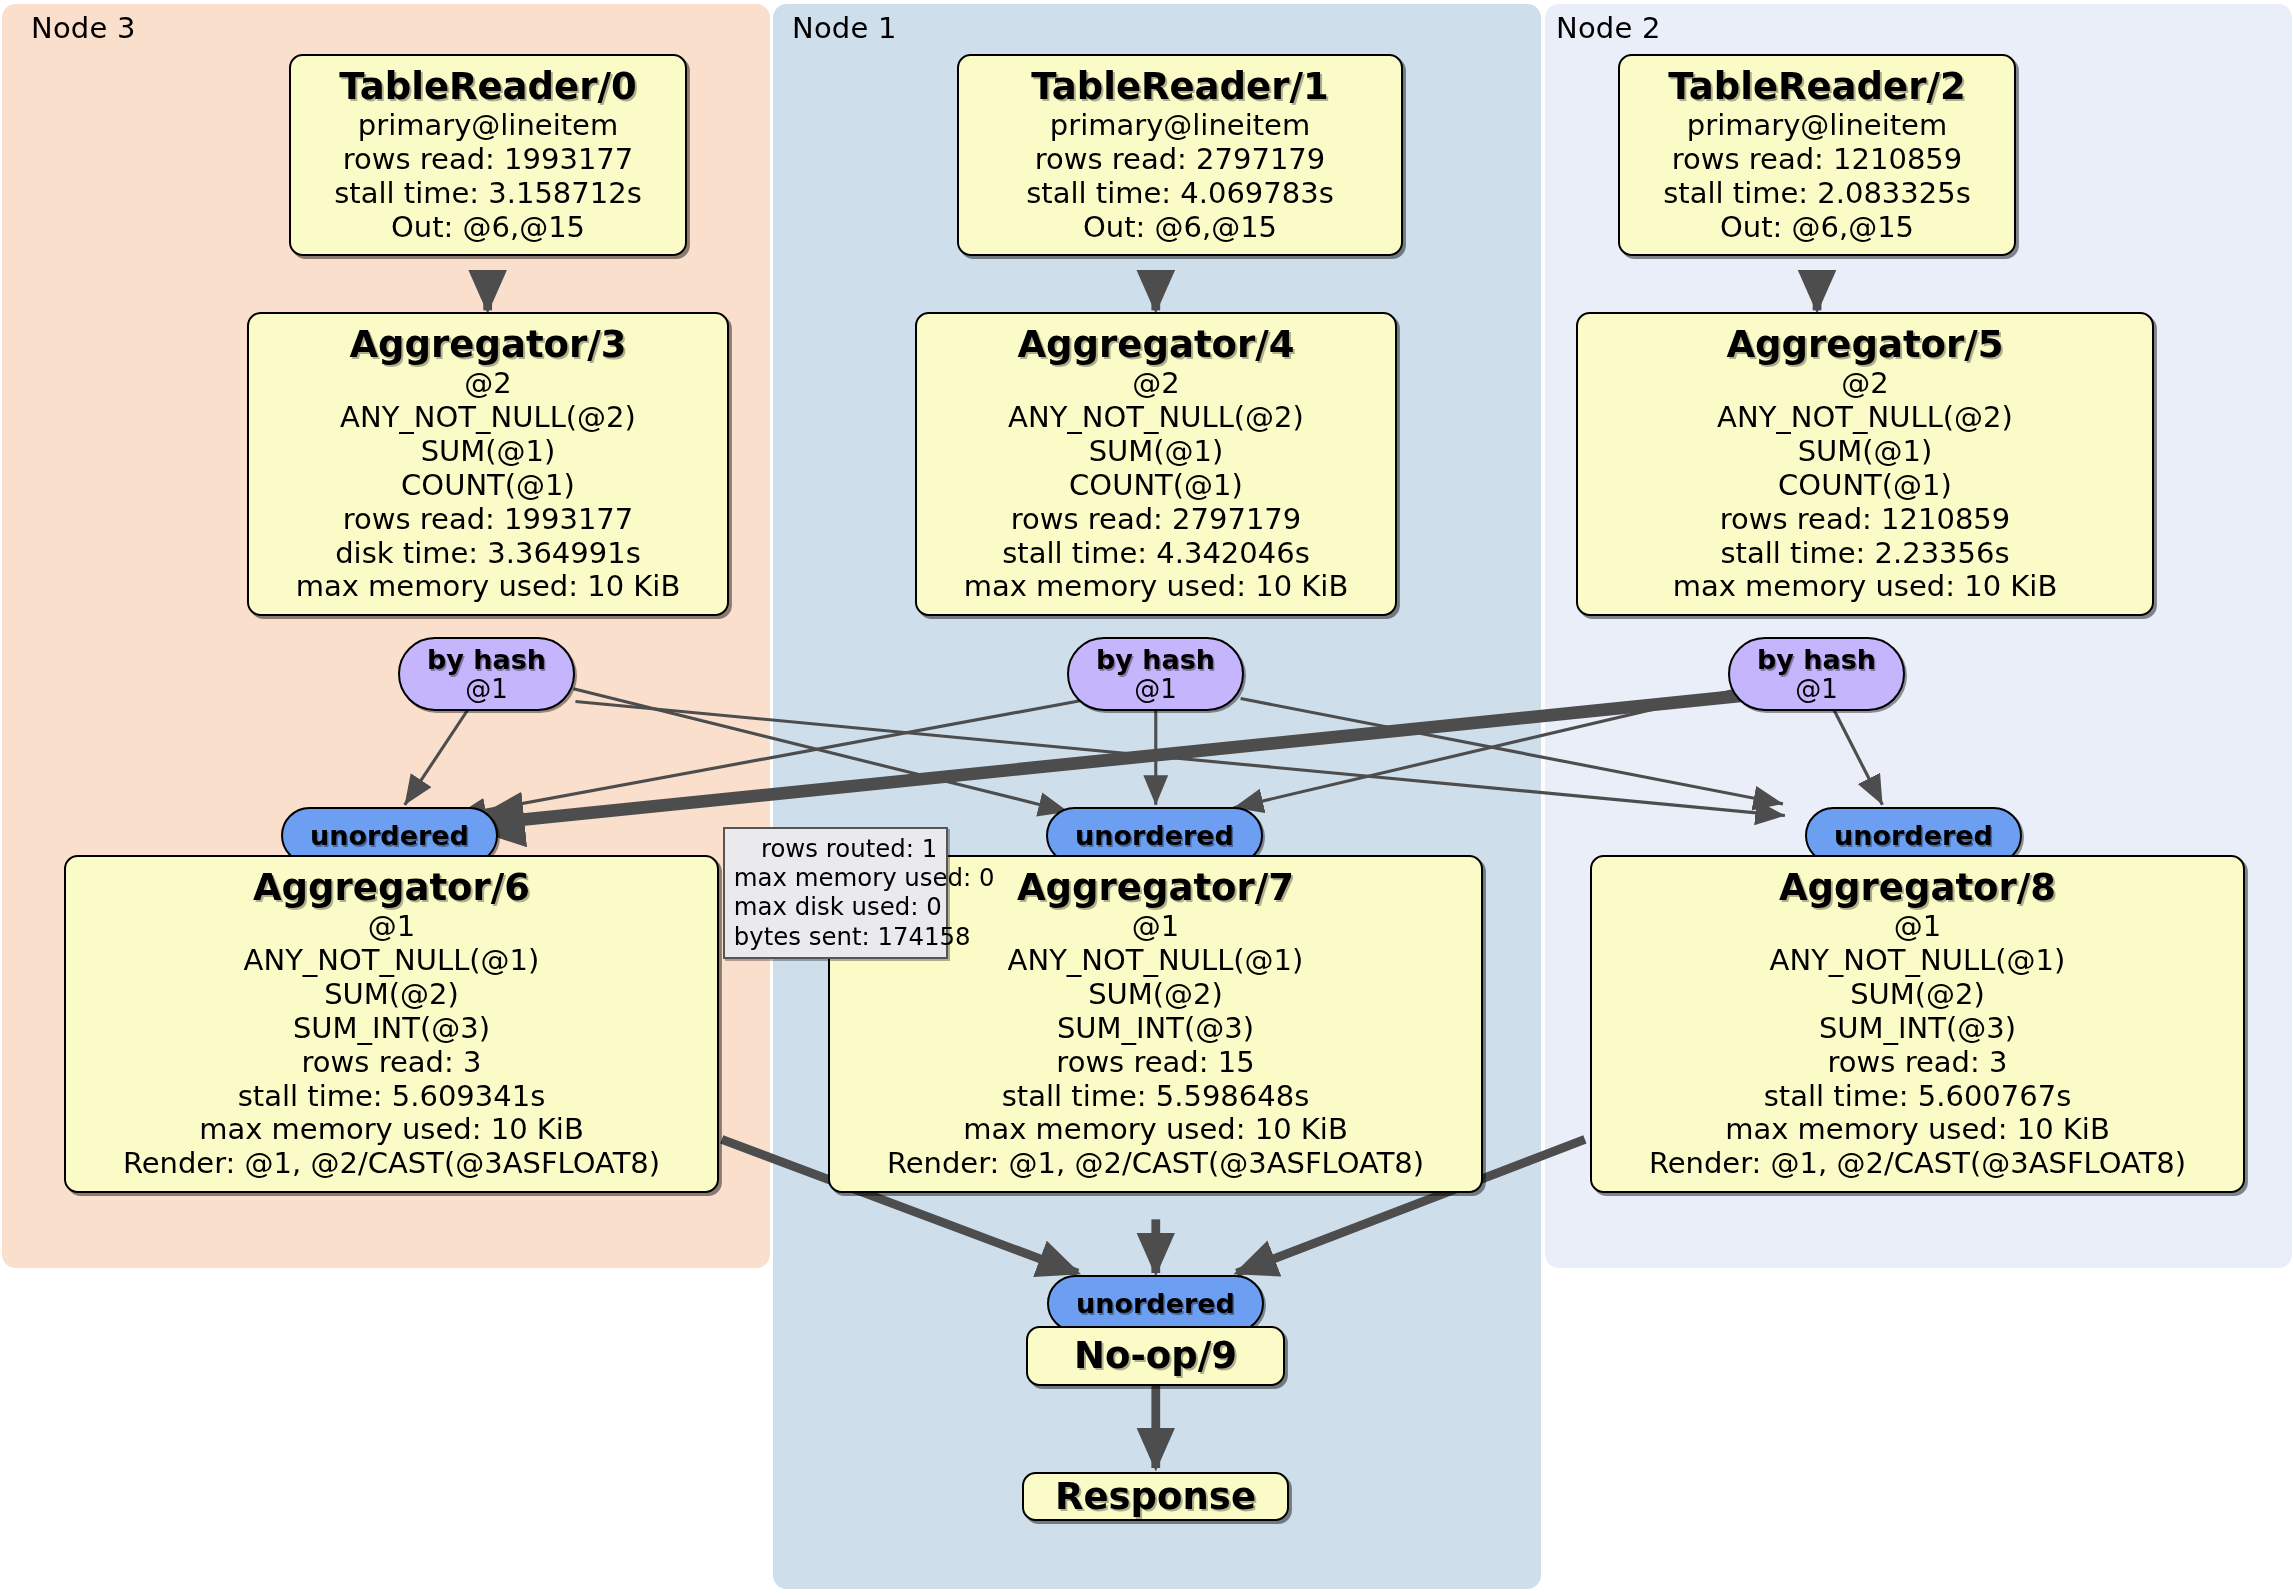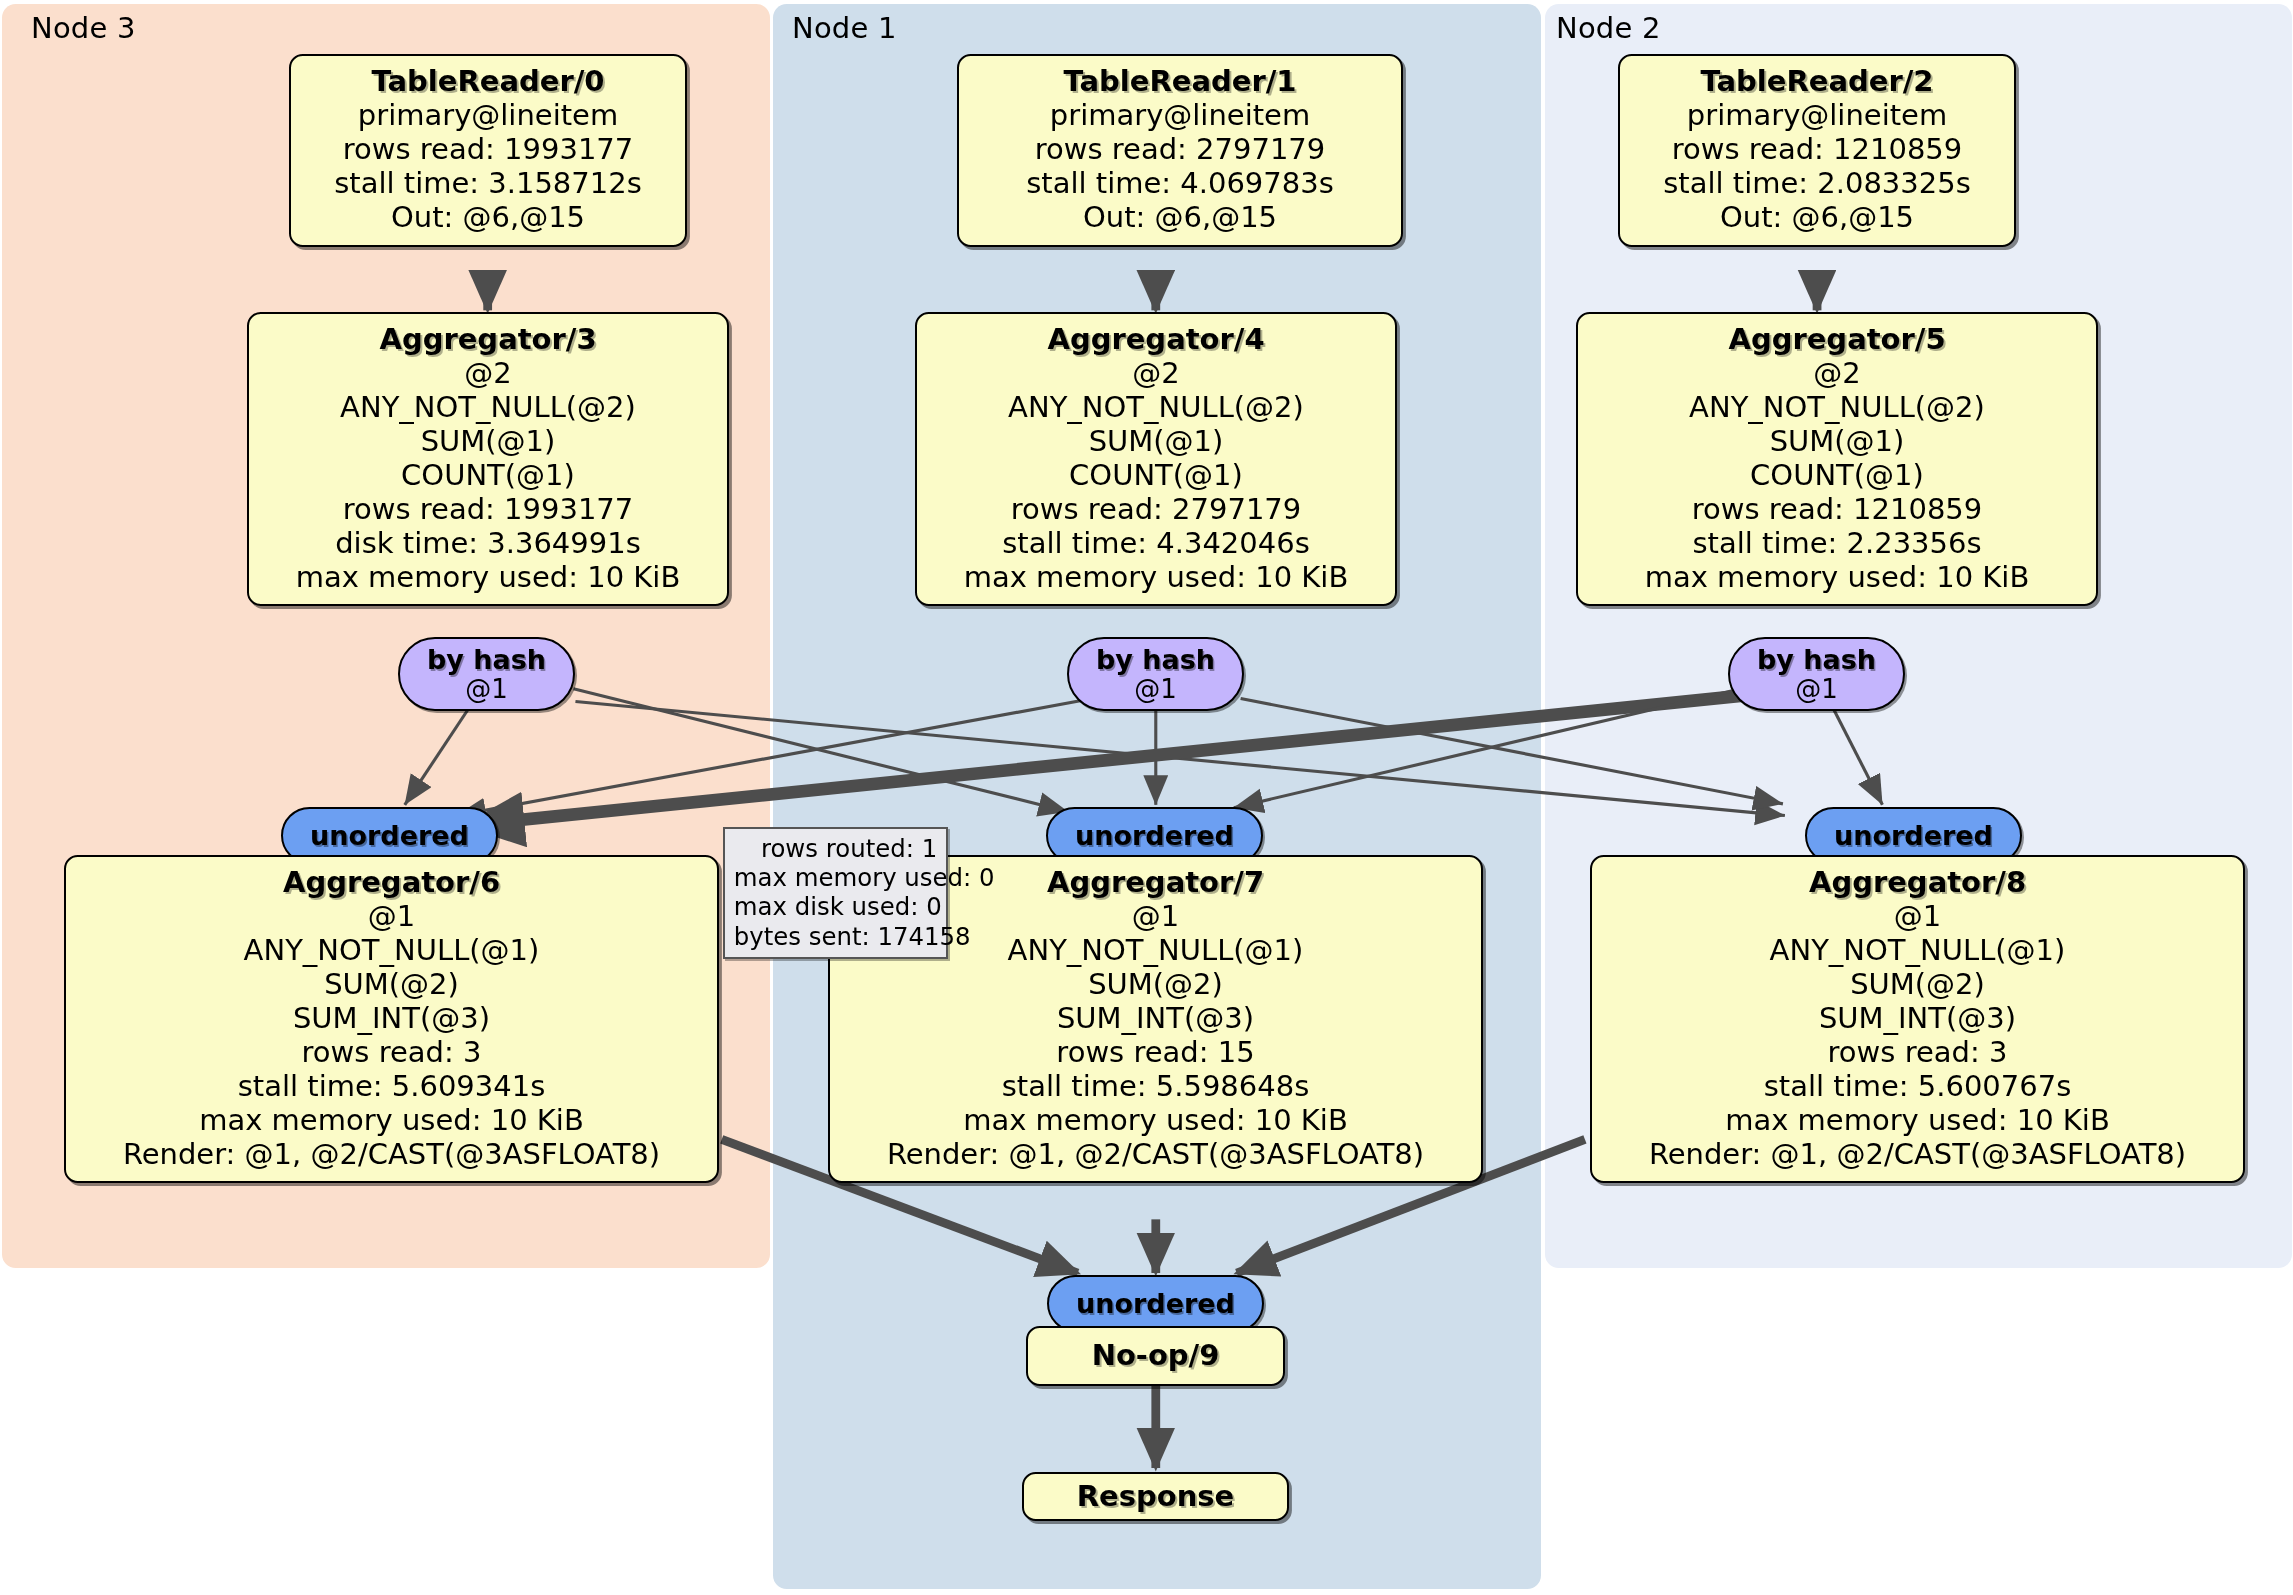--- a/index.html
+++ b/index.html
@@ -48,21 +48,21 @@
     background: #fbfbc8;
     border: 2.9px solid #000000;
     border-radius: 13.7px;
     box-shadow: 2.9px 2.9px 0 rgba(0,0,0,0.45);
     text-align: center;
     padding: 7.8px 13.7px 9.8px 13.7px;
     color: #000000;
   }
   .proc .title {
     font-weight: bold;
-    font-size: 29px;
+    font-size: 37px;
     line-height: 1.22;
     text-shadow: 2px 2px 0 rgba(0,0,0,0.30);
     white-space: nowrap;
   }
   .proc .line {
     font-size: 29px;
     line-height: 1.17;
     white-space: nowrap;
   }
   .proc.compact {
@@ -209,21 +209,21 @@
     <div class="title">Aggregator/4</div>
     <div class="line">@2</div>
     <div class="line">ANY_NOT_NULL(@2)</div>
     <div class="line">SUM(@1)</div>
     <div class="line">COUNT(@1)</div>
     <div class="line">rows read: 2797179</div>
     <div class="line">stall time: 4.342046s</div>
     <div class="line">max memory used: 10 KiB</div>
   </div>
 
-  <div class="proc" style="left:1576px; top:312px; width:522px;">
+  <div class="proc" style="left:1576px; top:312px; width:578px;">
     <div class="title">Aggregator/5</div>
     <div class="line">@2</div>
     <div class="line">ANY_NOT_NULL(@2)</div>
     <div class="line">SUM(@1)</div>
     <div class="line">COUNT(@1)</div>
     <div class="line">rows read: 1210859</div>
     <div class="line">stall time: 2.23356s</div>
     <div class="line">max memory used: 10 KiB</div>
   </div>
 

